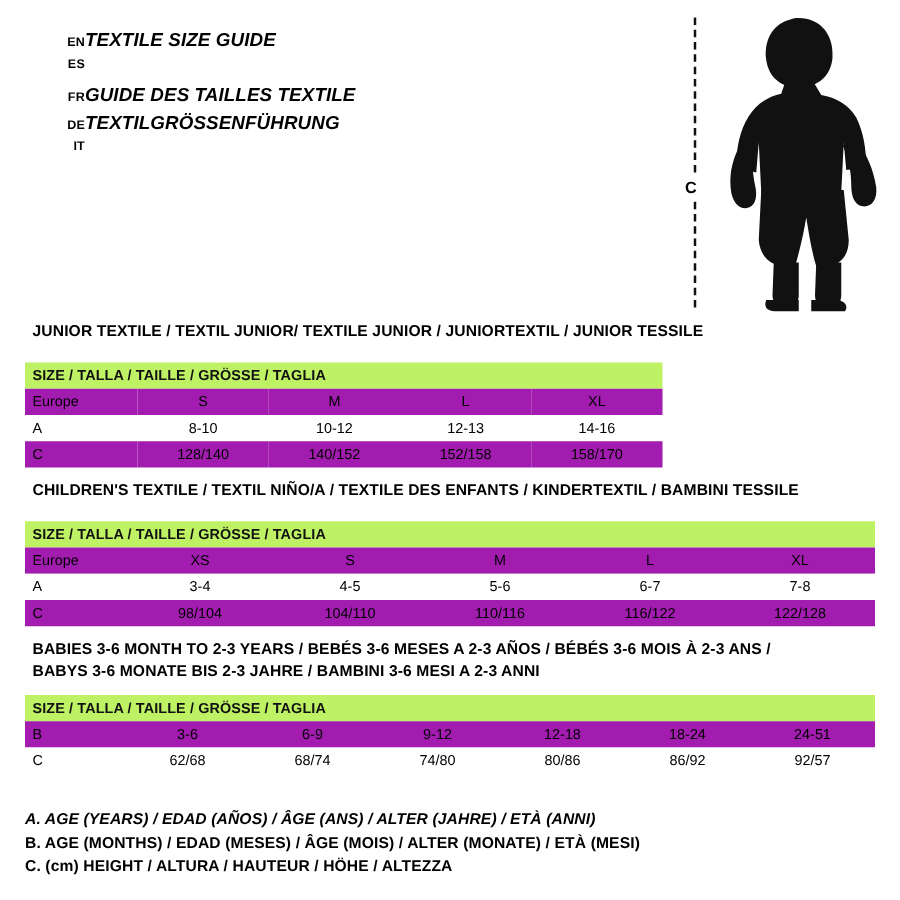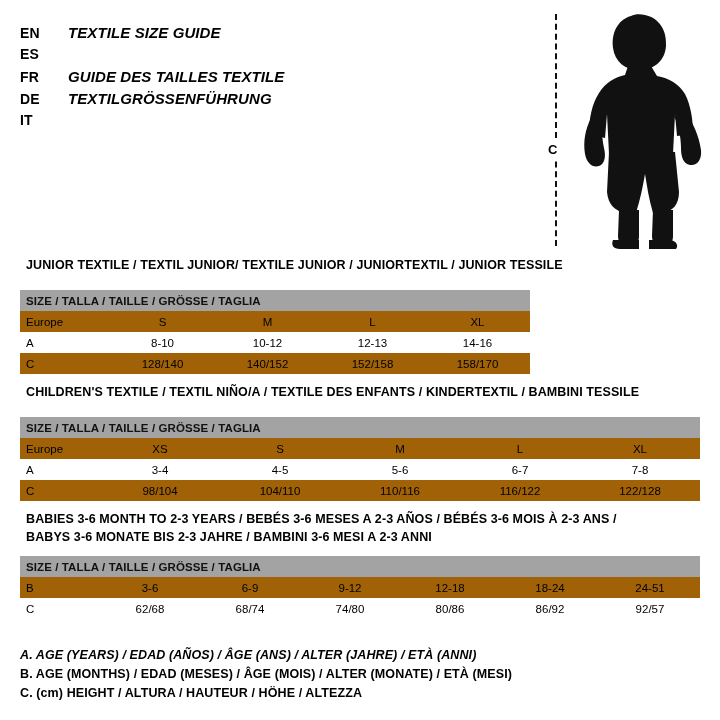--- a/index.html
+++ b/index.html
@@ -21,23 +21,24 @@
     top: 24px;
     width: 480px;
   }
   .lang-row {
     display: flex;
     align-items: baseline;
     height: 22px;
   }
   .lang-code {
     width: 48px;
-    font-size: 14px;
+    font-size: 10px;
     font-weight: bold;
     letter-spacing: 0.2px;
+    text-align: right;
   }
   .lang-text {
     font-size: 15px;
     font-weight: bold;
     letter-spacing: 0.1px;
     font-style: italic;
   }
 
   
   .figure-area {
@@ -81,29 +82,29 @@
     position: absolute;
     border-collapse: collapse;
     font-size: 11.5px;
   }
   table td {
     padding: 0;
     height: 21px;
     vertical-align: middle;
   }
   .hdr td {
-    background: #a3a3a3;
+    background: #bef264;
     color: #111;
     font-weight: bold;
     font-size: 11.5px;
     padding-left: 6px;
     letter-spacing: 0.1px;
   }
   .rowA td { background: #ffffff; }
-  .rowB td { background: #a16207; }
+  .rowB td { background: #a21caf; }
   .lbl {
     padding-left: 6px;
     text-align: left;
     font-size: 11.5px;
   }
   .val { text-align: center; font-size: 11.5px; }
 
   
   .legend {
     position: absolute;

